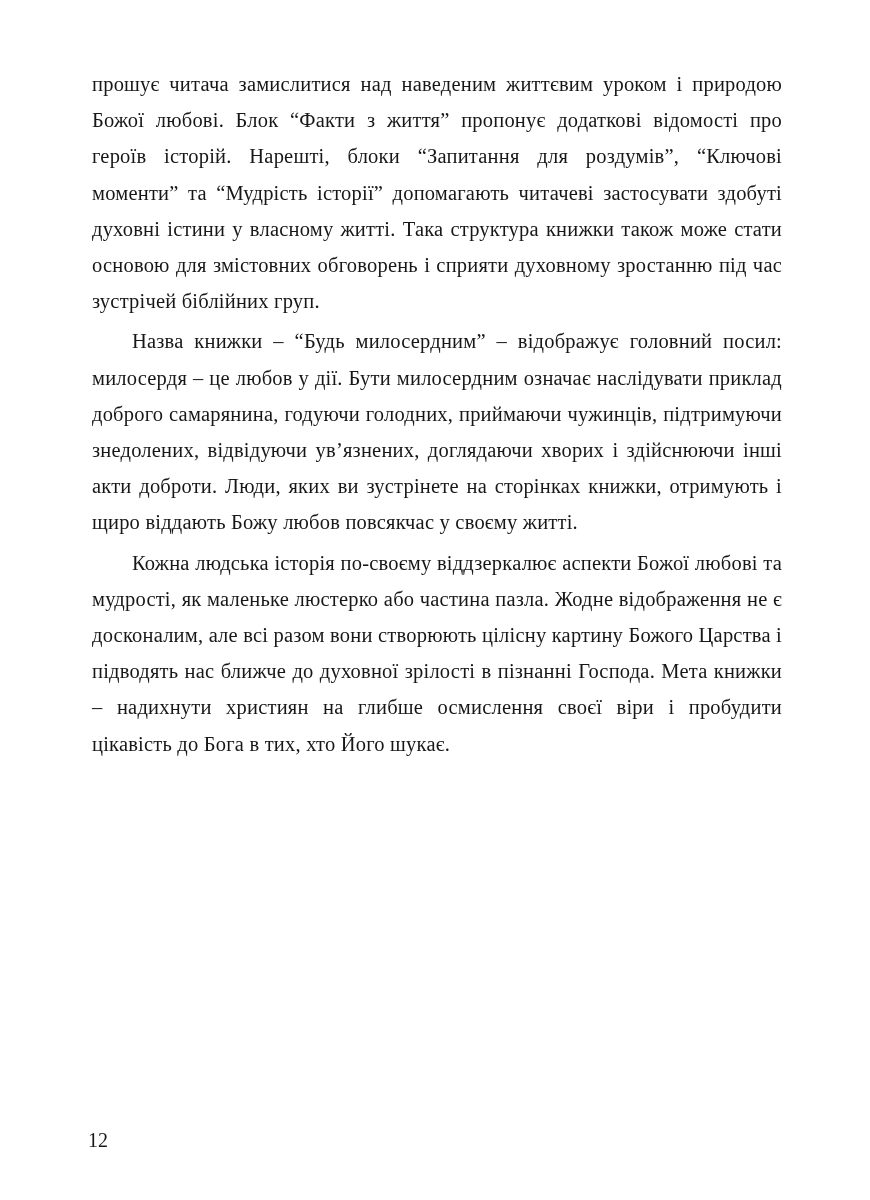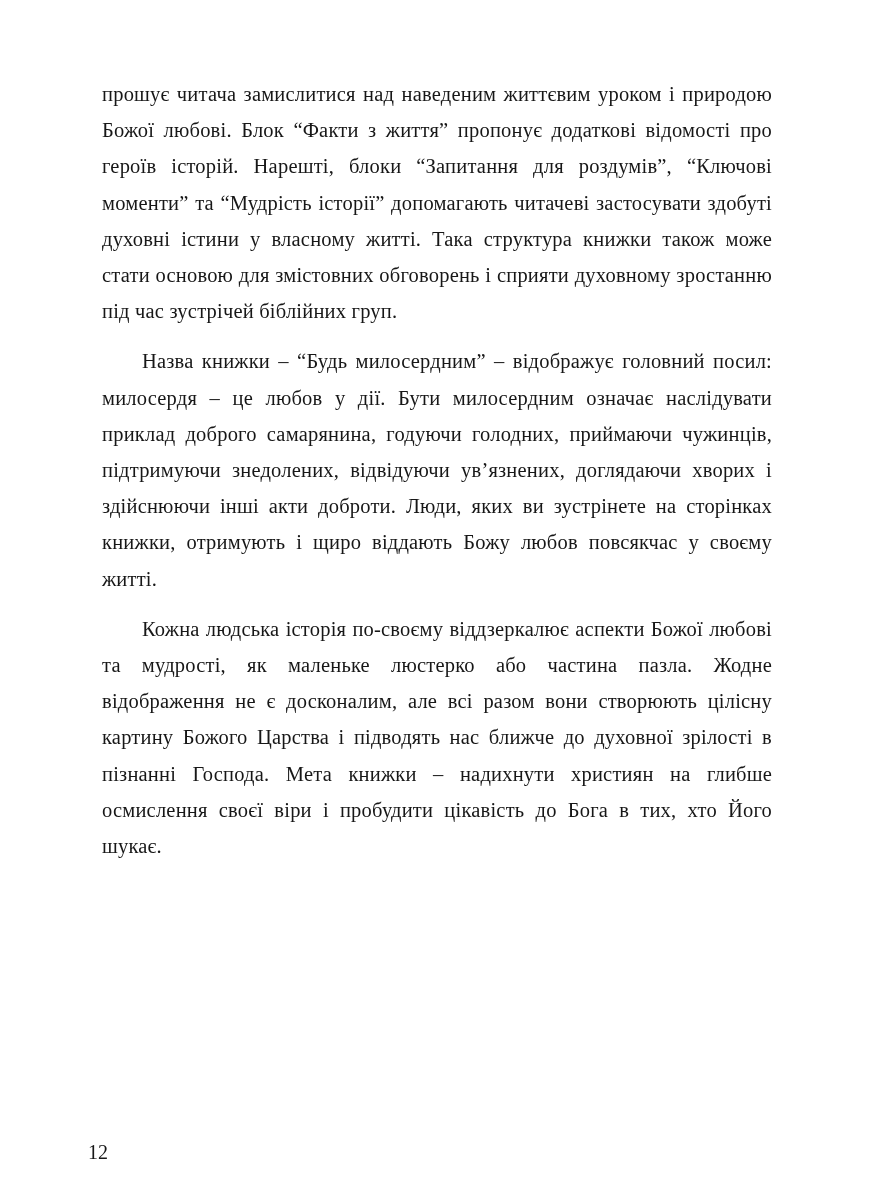--- a/index.html
+++ b/index.html
@@ -24,30 +24,30 @@
   }
   .body-text {
     font-size: 20.5px;
     line-height: 36.2px;
     text-align: justify;
     text-justify: inter-word;
     color: #171717;
     letter-spacing: 0.01em;
   }
   .body-text p {
-    margin: 14px;
+    margin: 4px;
     text-indent: 40px;
   }
   .body-text p.no-indent {
     text-indent: 0;
   }
   .page-number {
     position: absolute;
     left: 88px;
-    bottom: 36px;
+    bottom: 48px;
     font-size: 20px;
     line-height: 24px;
     color: #171717;
     font-family: "Liberation Serif", "DejaVu Serif", serif;
   }
 </style>
 </head>
 <body>
 
 <div class="page">

